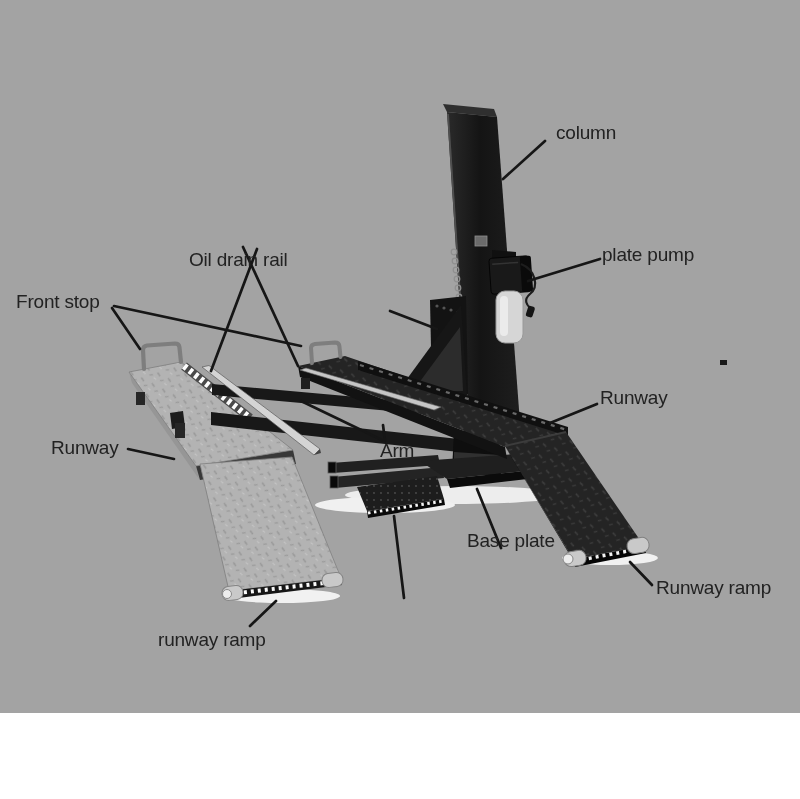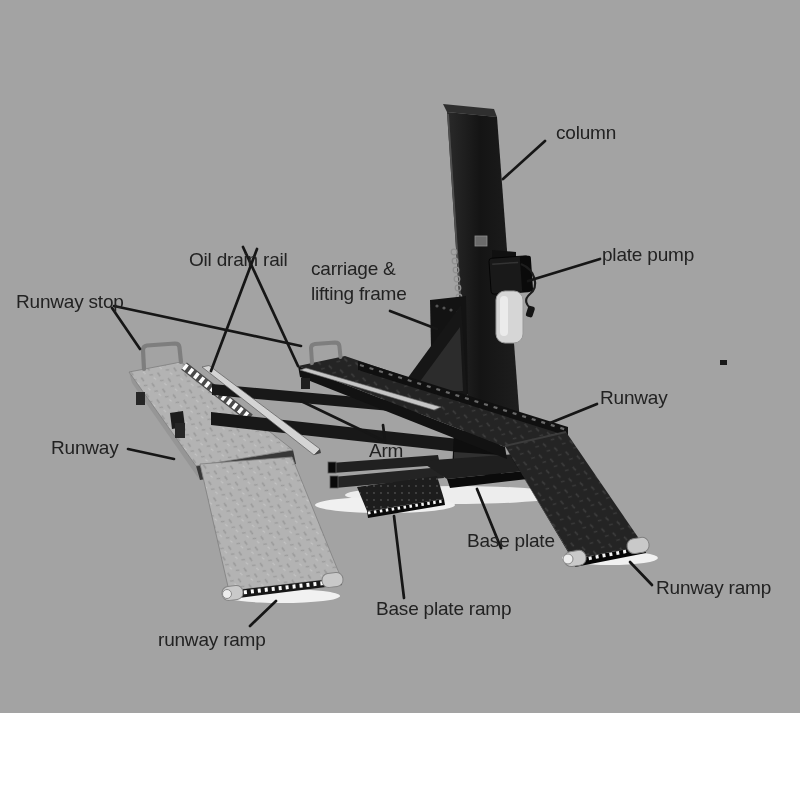--- a/index.html
+++ b/index.html
@@ -169,29 +169,24 @@
     <line x1="128" y1="449" x2="174" y2="459"></line>
     <line x1="250" y1="626" x2="276" y2="601"></line>
     <line x1="501" y1="548" x2="477" y2="489"></line>
     <line x1="404" y1="598" x2="394" y2="516"></line>
     <line x1="652" y1="585" x2="630" y2="562"></line>
   </g>
 </svg>
 
 <div class="label" style="left:556px;top:120px;">column</div>
 <div class="label" style="left:602px;top:242px;">plate pump</div>
-<div class="label" style="left:311px;top:256px;">
-  <div>carriage &amp;</div>
-  <div>lifting frame</div>
-</div>
 <div class="label" style="left:189px;top:218px;margin-top:29px;">Oil drain rail</div>
-<div class="label" style="left:16px;top:289px;">Runway stop</div>
+<div class="label" style="left:16px;top:289px;">Front stop</div>
 <div class="label" style="left:600px;top:385px;">Runway</div>
-<div class="label" style="left:369px;top:438px;">Arm</div>
+<div class="label" style="left:380px;top:438px;">Arm</div>
 <div class="label" style="left:51px;top:435px;">Runway</div>
 <div class="label" style="left:158px;top:627px;">runway ramp</div>
 <div class="label" style="left:467px;top:528px;">Base plate</div>
 <div class="label" style="left:376px;top:596px;">
-  <div>Base plate ramp</div>
 </div>
 <div class="label" style="left:656px;top:575px;">Runway ramp</div>
 
 </div>
 
 </body></html>

